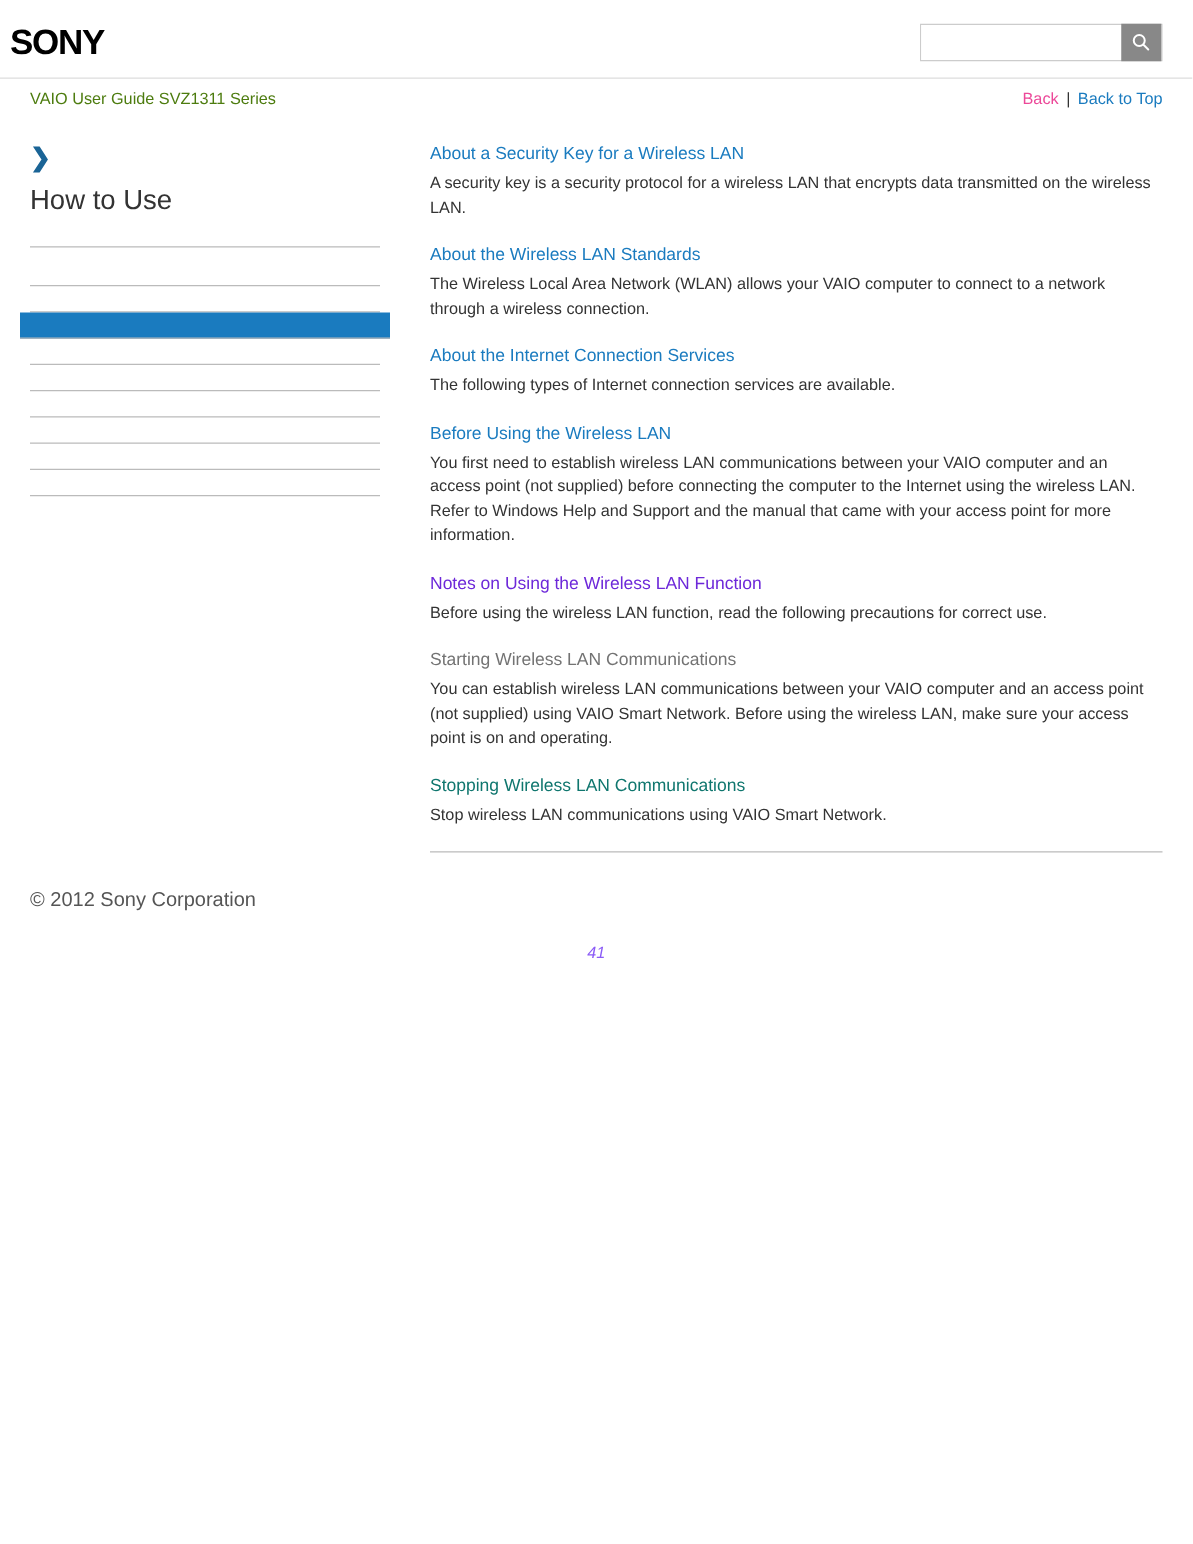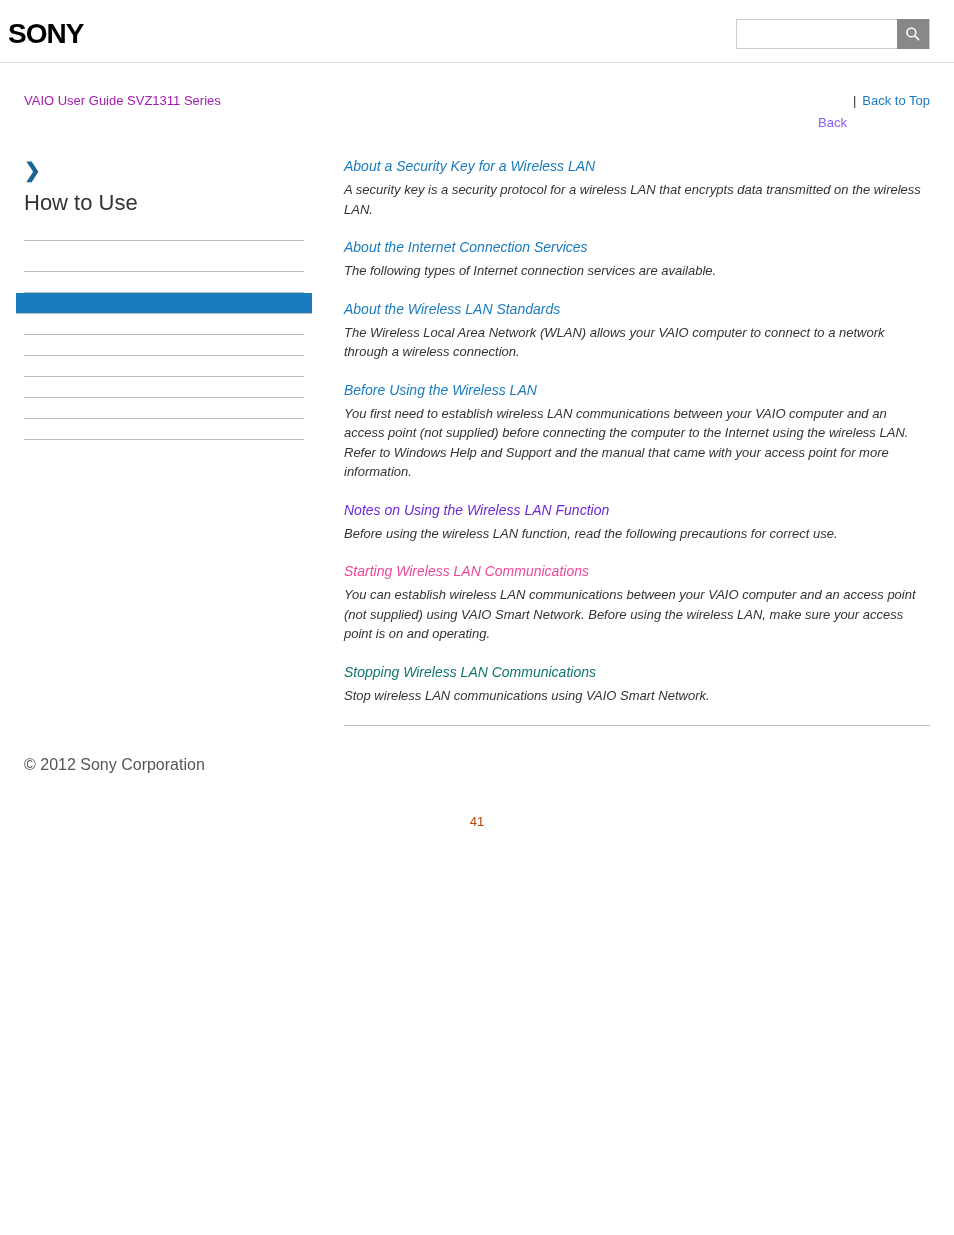--- a/index.html
+++ b/index.html
@@ -59,21 +59,21 @@
 
     
     #nav-bar {
       display: flex;
       justify-content: space-between;
       align-items: center;
       padding: 8px 24px;
       font-size: 13px;
     }
     #guide-title {
-      color: #a21caf;
+      color: #4d7c0f;
     }
     #nav-links {
       display: flex;
       gap: 4px;
       align-items: center;
       color: #1a6496;
     }
     #nav-links a {
       color: #1a6496;
       text-decoration: none;
@@ -127,21 +127,20 @@
       margin: 0 -8px;
     }
 
     
     #content-area {
       flex: 1;
       padding-left: 20px;
     }
     .topic-section {
       margin-bottom: 20px;
-      font-style: italic;
     }
     .topic-title {
       color: #1a7bbf;
       font-size: 14px;
       font-weight: normal;
       margin-bottom: 6px;
       cursor: pointer;
       text-decoration: none;
       display: block;
     }
@@ -158,23 +157,24 @@
 
     
     #footer {
       padding: 30px 24px 20px 24px;
       font-size: 16px;
       color: #555;
     }
     #page-number {
       text-align: center;
       font-size: 13px;
-      color: #c2410c;
-      margin-top: 20px;
+      color: #8b5cf6;
+      margin-top: 4px;
       padding-bottom: 20px;
+      font-style: italic;
     }
   </style>
 </head>
 <body>
 
 <div id="header">
   <span id="sony-logo">SONY</span>
   <div id="search-box">
     <input id="search-input" type="text" style="">
     <button id="search-button">
@@ -182,21 +182,21 @@
         <circle cx="8" cy="8" r="5.5" stroke="white" stroke-width="2" fill="none"></circle>
         <line x1="12.5" y1="12.5" x2="17" y2="17" stroke="white" stroke-width="2" stroke-linecap="round"></line>
       </svg>
     </button>
   </div>
 </div>
 
 <div id="nav-bar">
   <span id="guide-title">VAIO User Guide SVZ1311 Series</span>
   <div id="nav-links">
-    <a style="color: #8b5cf6; margin-top: 44px;">Back</a>
+    <a style="color: #ec4899;">Back</a>
     <span id="nav-separator"> | </span>
     <a style="color: rgb(26, 123, 191);">Back to Top</a>
   </div>
 </div>
 
 <div id="main-content">
 
   <div id="sidebar">
     <span id="breadcrumb-arrow">❯</span>
     <div id="sidebar-title">How to Use</div>
@@ -212,41 +212,41 @@
   </div>
 
   <div id="content-area">
 
     <div class="topic-section">
       <a class="topic-title" style="color: rgb(26, 123, 191);">About a Security Key for a Wireless LAN</a>
       <p class="topic-desc">A security key is a security protocol for a wireless LAN that encrypts data transmitted on the wireless LAN.</p>
     </div>
 
     <div class="topic-section">
+      <a class="topic-title" style="color: rgb(26, 123, 191);">About the Wireless LAN Standards</a>
+      <p class="topic-desc">The Wireless Local Area Network (WLAN) allows your VAIO computer to connect to a network through a wireless connection.</p>
+    </div>
+
+    <div class="topic-section">
       <a class="topic-title" style="color: rgb(26, 123, 191);">About the Internet Connection Services</a>
       <p class="topic-desc">The following types of Internet connection services are available.</p>
     </div>
 
     <div class="topic-section">
-      <a class="topic-title" style="color: rgb(26, 123, 191);">About the Wireless LAN Standards</a>
-      <p class="topic-desc">The Wireless Local Area Network (WLAN) allows your VAIO computer to connect to a network through a wireless connection.</p>
-    </div>
-
-    <div class="topic-section">
       <a class="topic-title" style="color: rgb(26, 123, 191);">Before Using the Wireless LAN</a>
       <p class="topic-desc">You first need to establish wireless LAN communications between your VAIO computer and an access point (not supplied) before connecting the computer to the Internet using the wireless LAN. Refer to Windows Help and Support and the manual that came with your access point for more information.</p>
     </div>
 
     <div class="topic-section">
       <a class="topic-title" style="color: #6d28d9;">Notes on Using the Wireless LAN Function</a>
       <p class="topic-desc">Before using the wireless LAN function, read the following precautions for correct use.</p>
     </div>
 
     <div class="topic-section">
-      <a class="topic-title" style="color: #ec4899;">Starting Wireless LAN Communications</a>
+      <a class="topic-title" style="color: #737373;">Starting Wireless LAN Communications</a>
       <p class="topic-desc">You can establish wireless LAN communications between your VAIO computer and an access point (not supplied) using VAIO Smart Network. Before using the wireless LAN, make sure your access point is on and operating.</p>
     </div>
 
     <div class="topic-section">
       <a class="topic-title" style="color: #0f766e;">Stopping Wireless LAN Communications</a>
       <p class="topic-desc">Stop wireless LAN communications using VAIO Smart Network.</p>
     </div>
 
     <hr id="content-divider">
   </div>

